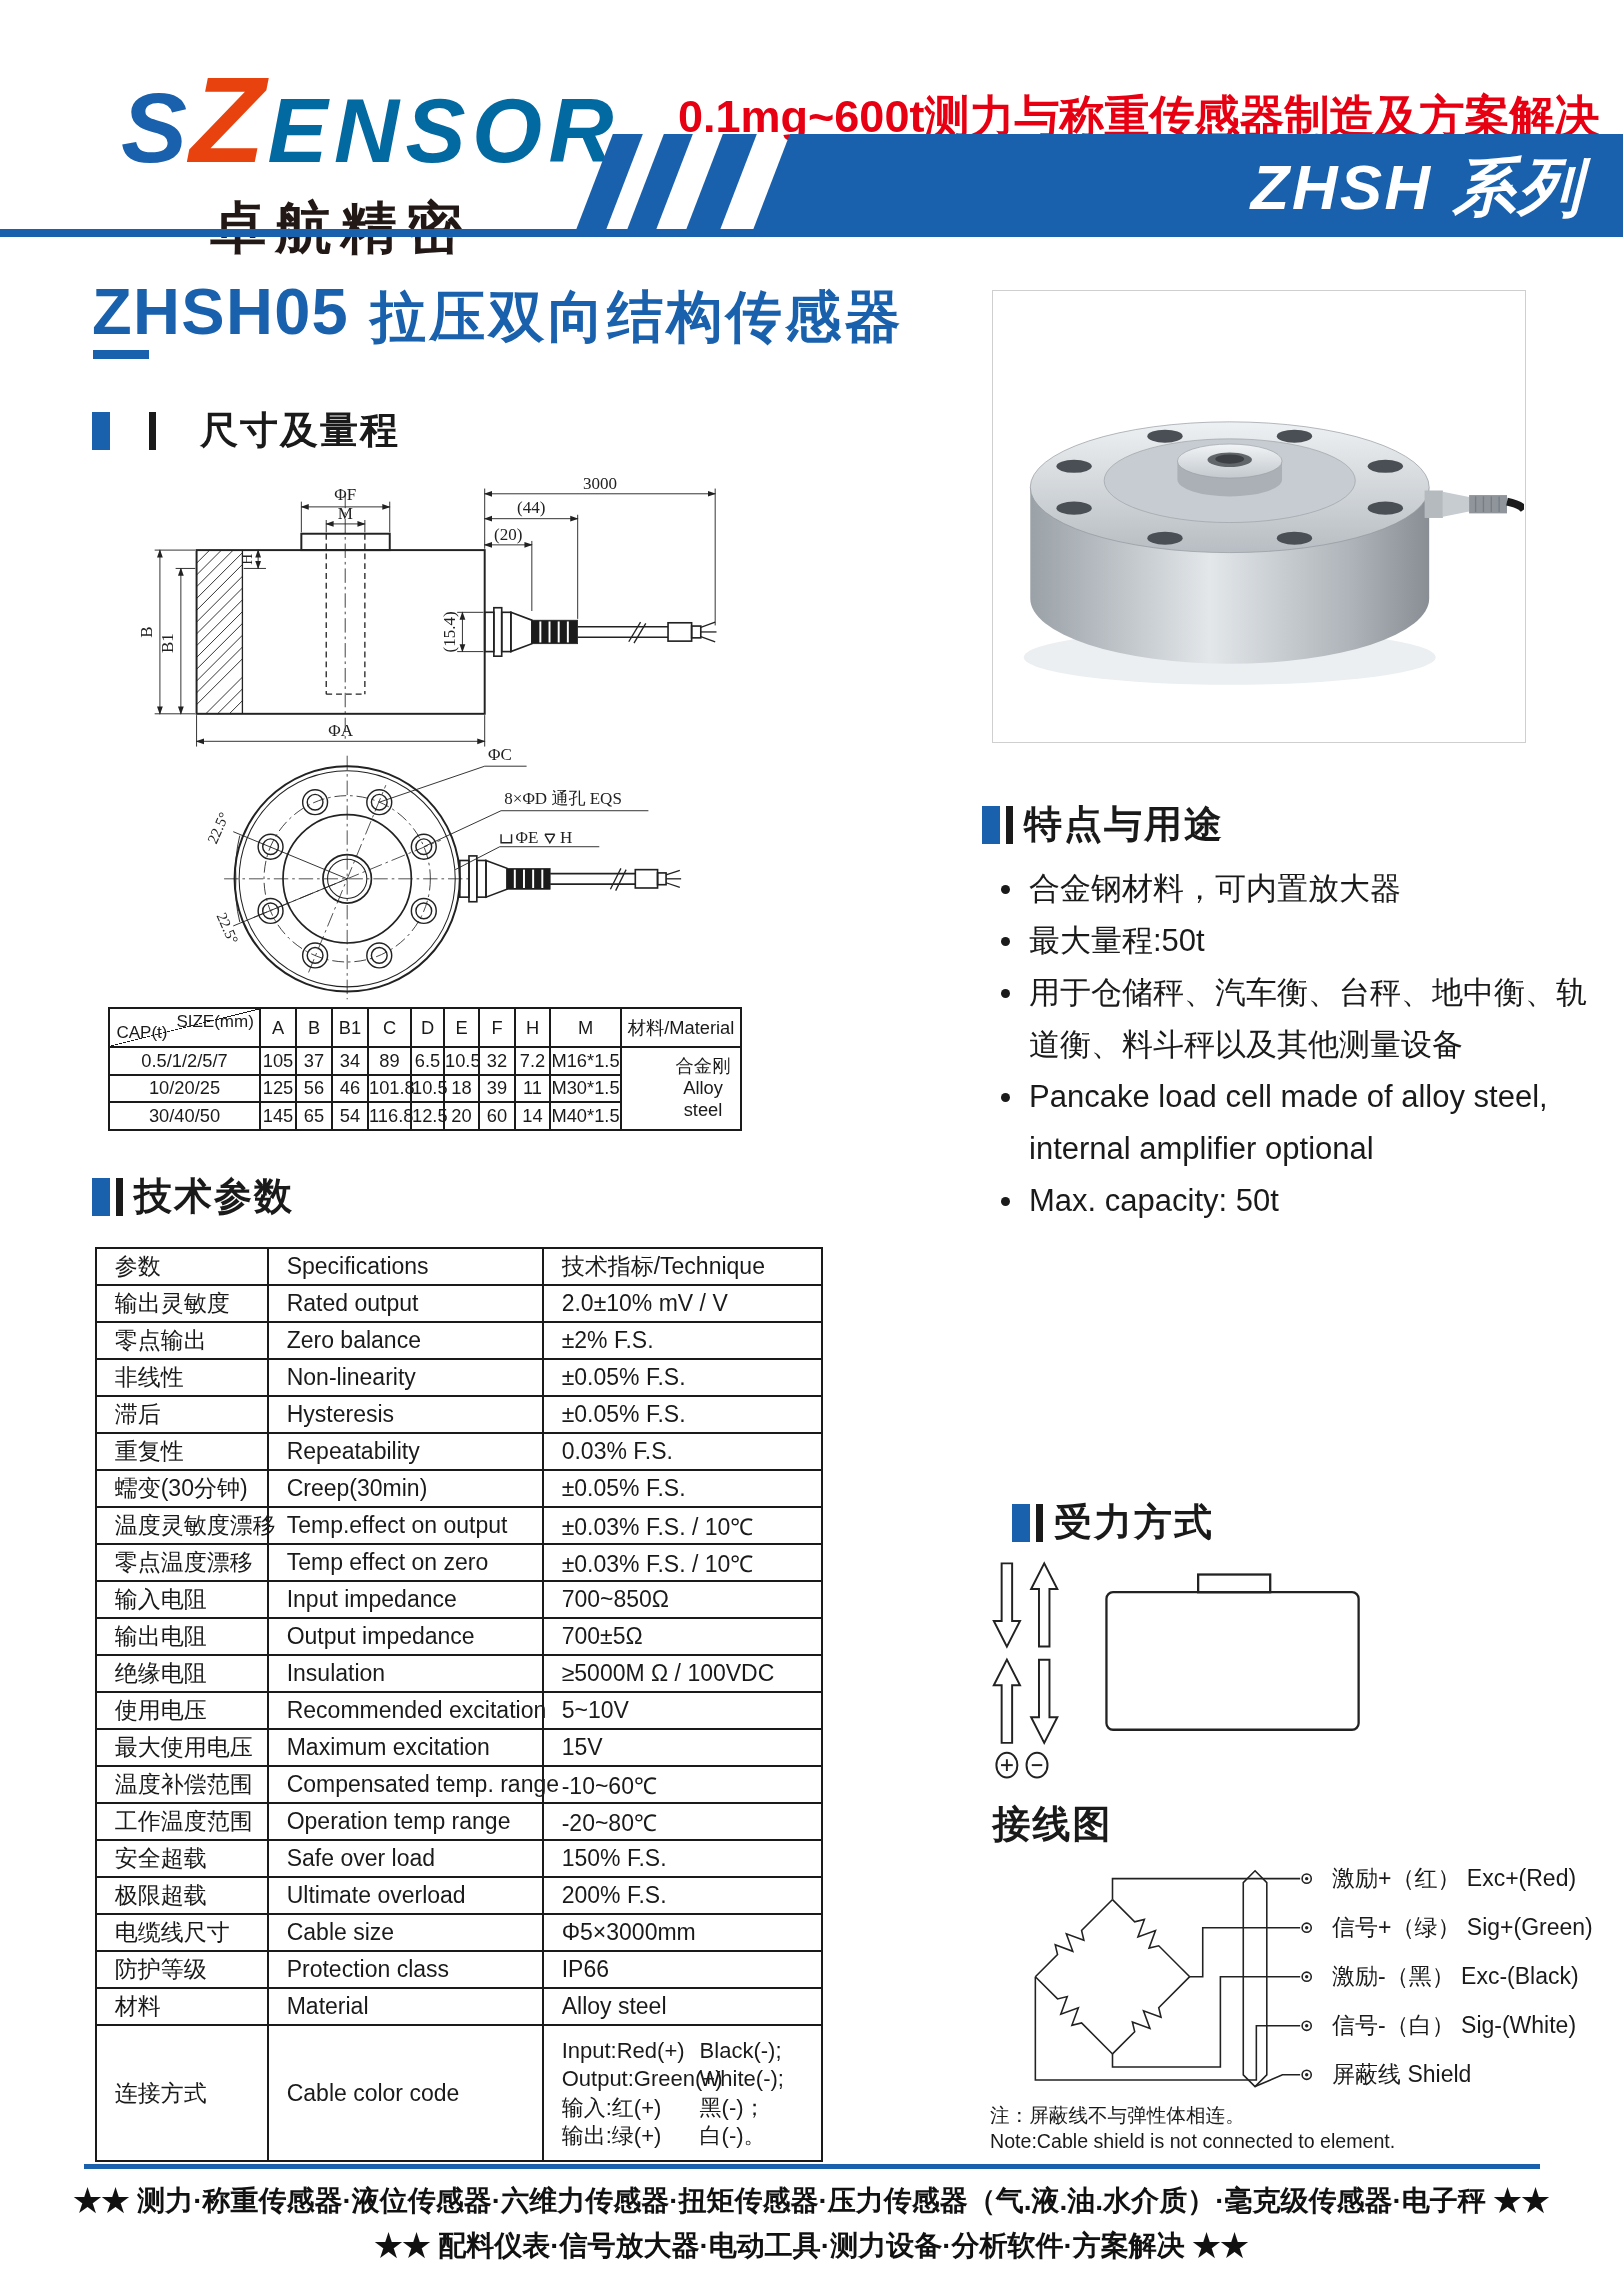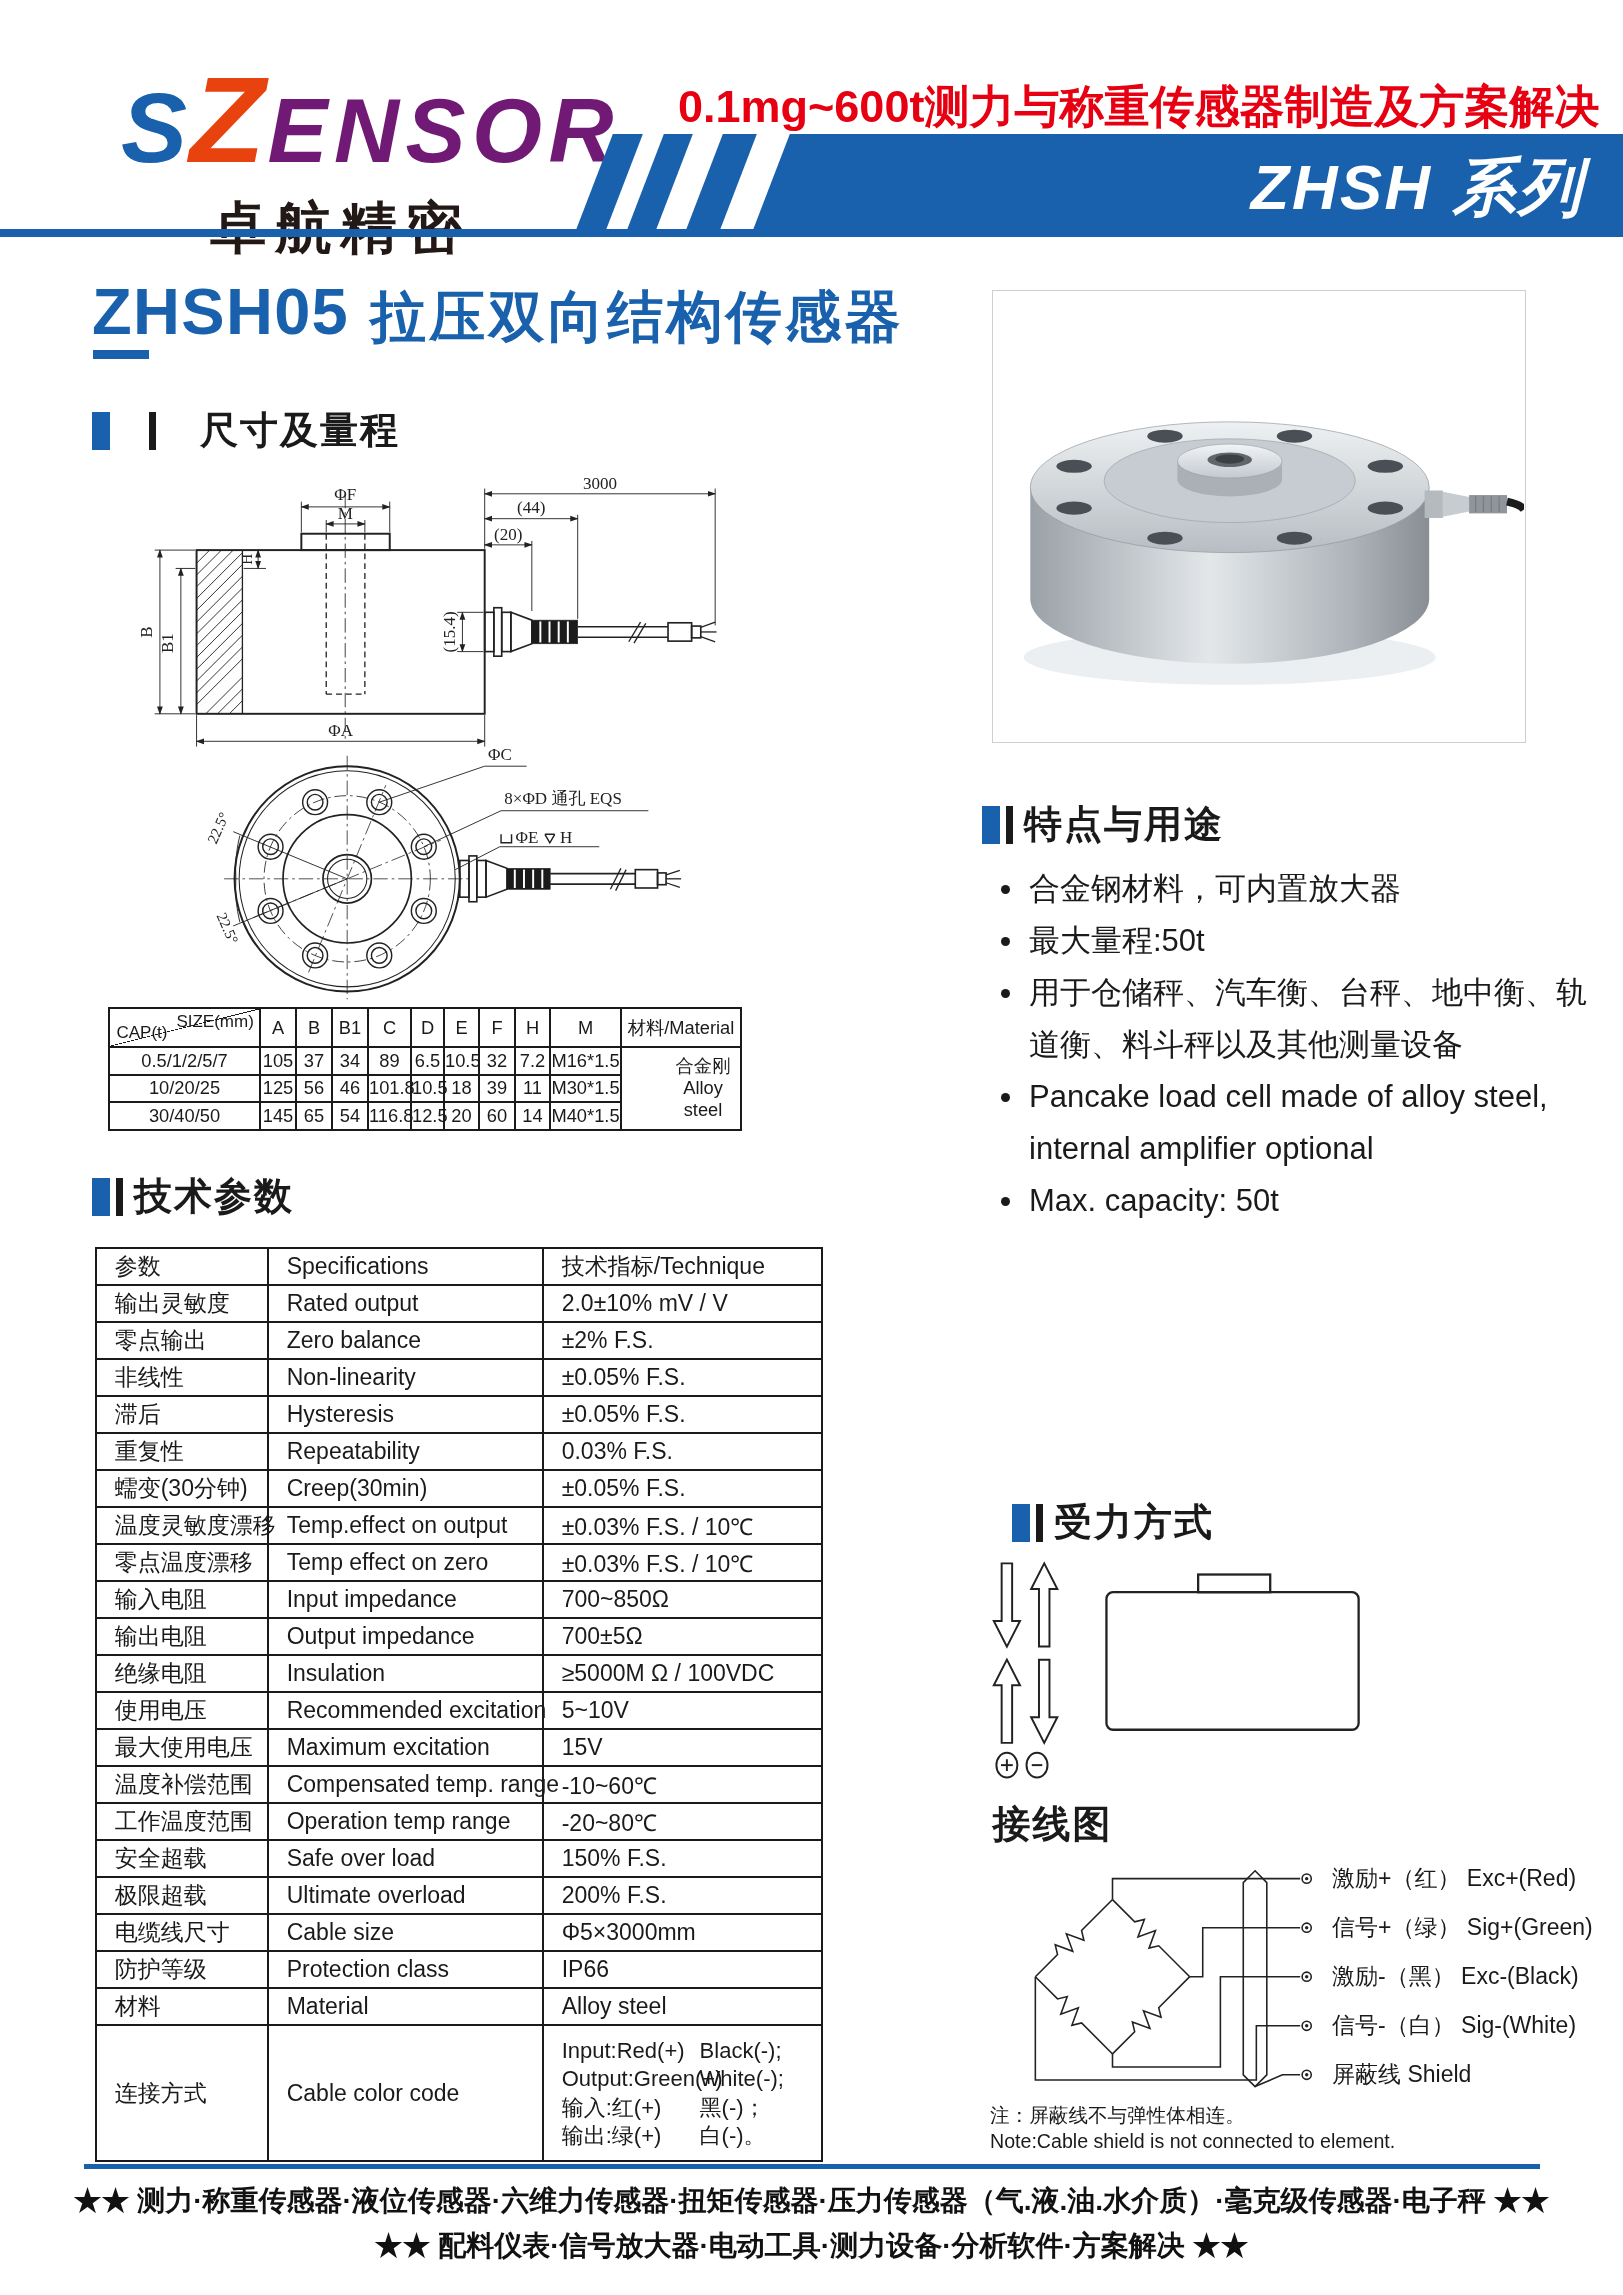--- a/index.html
+++ b/index.html
@@ -4,23 +4,23 @@
 <style>
   html,body{margin:0;padding:0;background:#9a9a9a;}
   .page{position:relative;width:1623px;height:2295px;background:#ffffff;overflow:hidden;
         font-family:"Liberation Sans",sans-serif;color:#1a1a1a;}
   .page *{box-sizing:border-box;}
 
   
   .logo{position:absolute;left:121px;top:58px;line-height:1;white-space:nowrap;}
   .logo .ls{font-style:italic;font-weight:900;font-size:99px;color:#1961ac;letter-spacing:2.6px;}
   .logo .lz{font-style:italic;font-weight:900;font-size:123px;color:#e8430e;letter-spacing:2.6px;}
-  .logo .lr{font-style:italic;font-weight:900;font-size:90px;color:#701a75;letter-spacing:6.5px;}
+  .logo .lr{font-style:italic;font-weight:900;font-size:90px;color:#0369a1;letter-spacing:6.5px;}
   .logo-sub{position:absolute;left:145px;top:191px;font-size:56px;font-weight:900;color:#221815;letter-spacing:9.2px;white-space:nowrap;}
-  .tagline{position:absolute;right:23.6px;top:77px;font-size:45px;font-weight:900;color:#e60012;white-space:nowrap;}
+  .tagline{position:absolute;right:23.6px;top:87px;font-size:45px;font-weight:900;color:#e60012;white-space:nowrap;}
   .hdr-line{position:absolute;left:0;top:229px;width:1623px;height:7.9px;background:#1961ac;}
   .stripe{position:absolute;top:134px;height:96px;background:#1961ac;transform:skewX(-21deg);transform-origin:0 100%;}
   .s1{left:576px;width:30px;} .s2{left:627px;width:29px;} .s3{left:686px;width:34px;}
   .banner{position:absolute;top:134px;left:753px;width:982px;height:96px;background:#1961ac;
           transform:skewX(-21deg);transform-origin:0 100%;}
   .series{position:absolute;top:145px;right:39px;font-size:63px;font-weight:900;font-style:italic;
           color:#ffffff;letter-spacing:2.6px;white-space:nowrap;}
 
   
   .model{position:absolute;left:92px;top:274px;font-size:65px;font-weight:900;color:#1961ac;letter-spacing:1.3px;}

